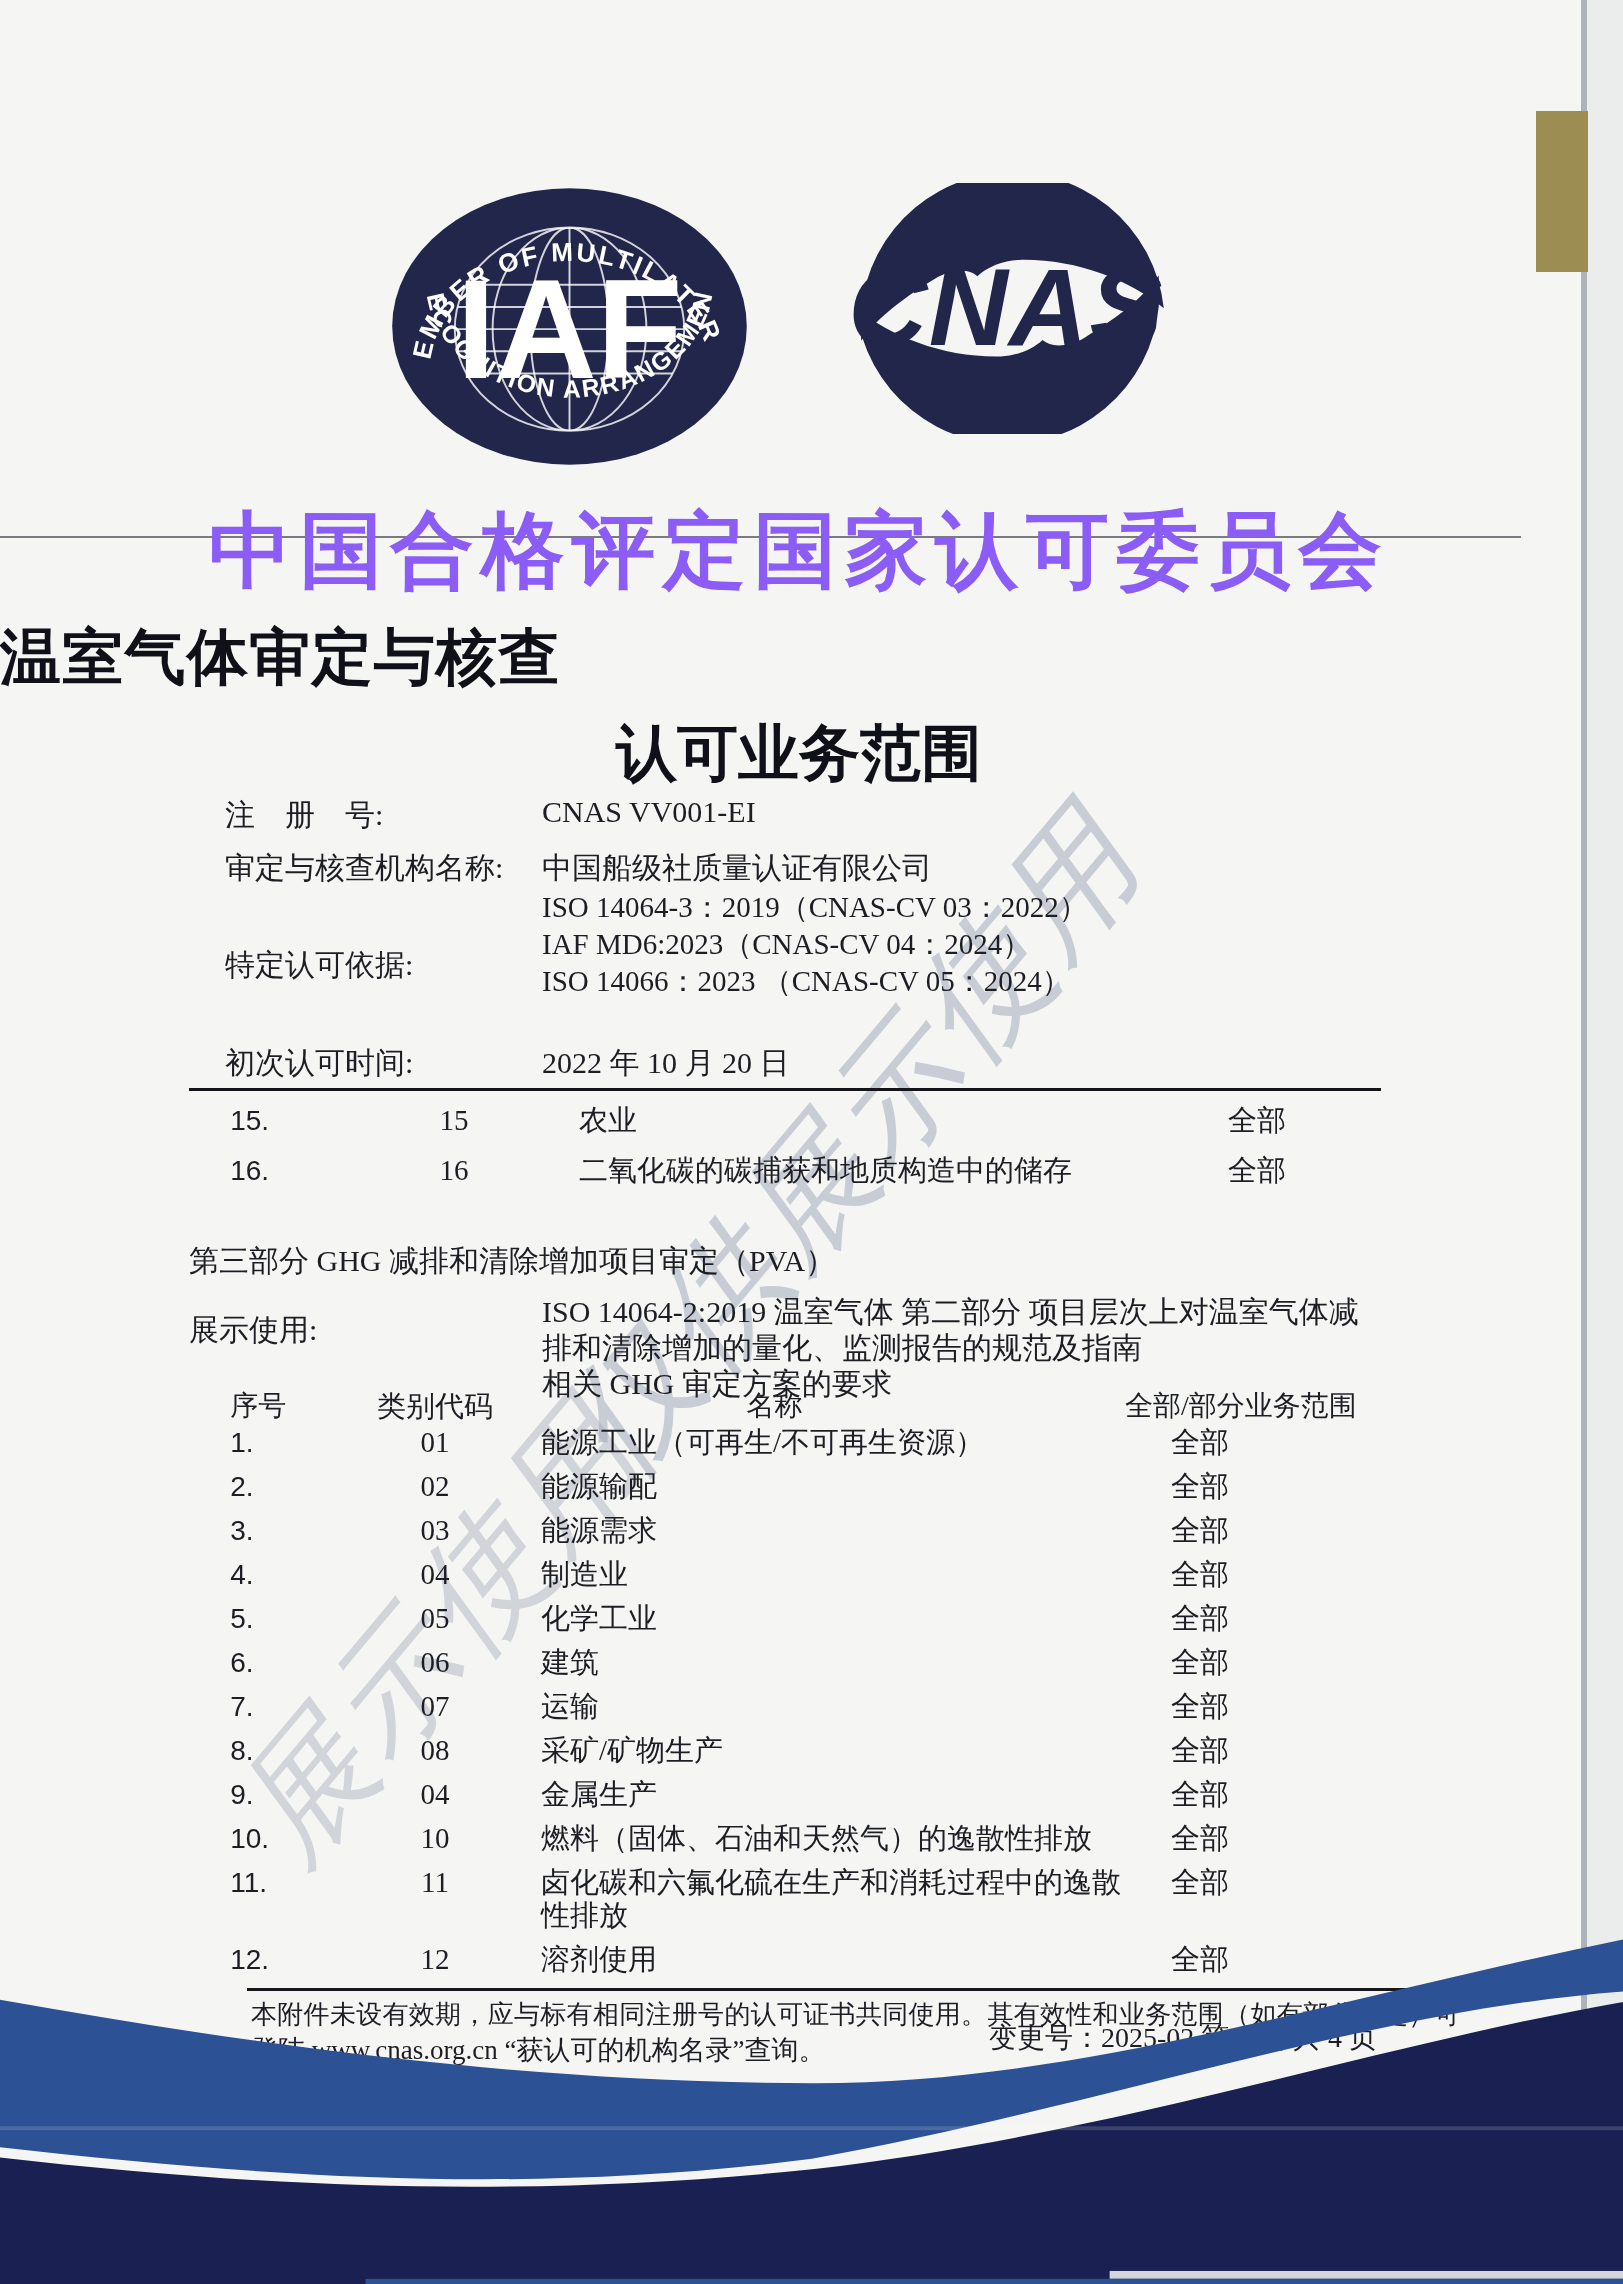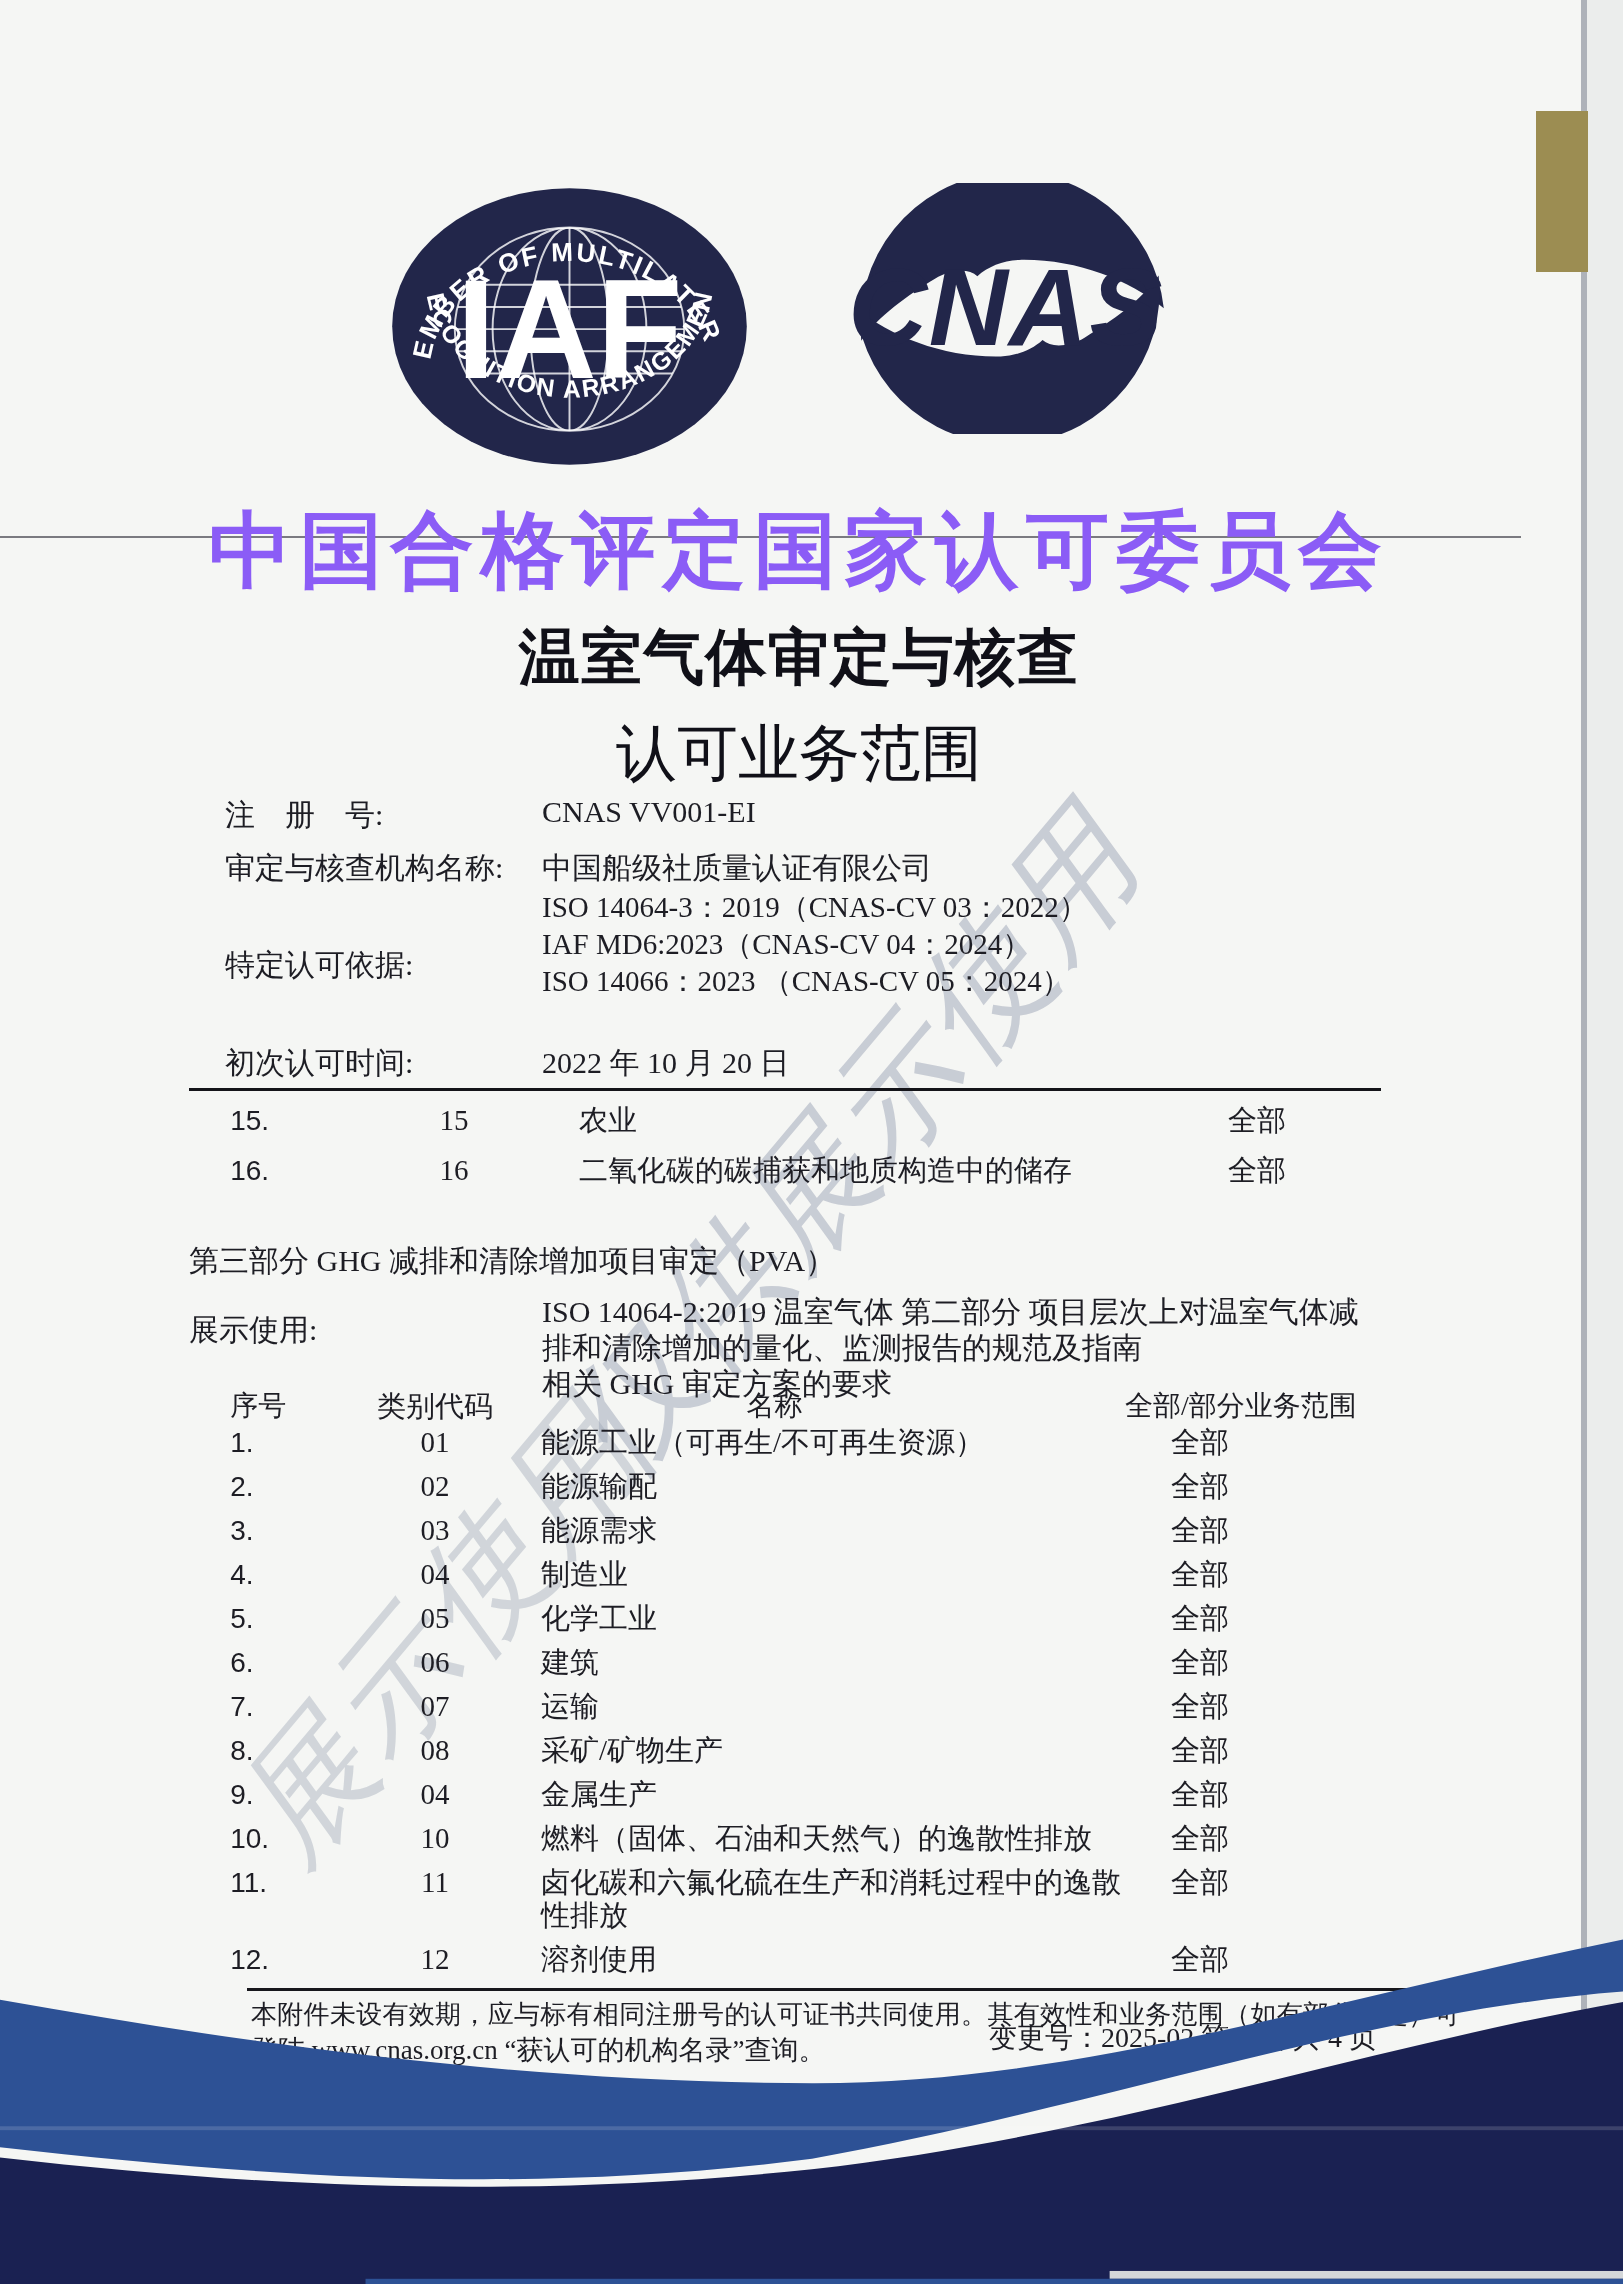--- a/index.html
+++ b/index.html
@@ -24,25 +24,25 @@
   .z{position:relative;z-index:2;}
 
   
   .iaf-logo{position:absolute;left:390px;top:187px;width:359px;height:279px;}
   .cnas-logo{position:absolute;left:848px;top:183px;width:320px;height:251px;}
 
   
   .title-main{position:absolute;left:0;top:496px;width:1598px;text-align:center;
       font-family:"Liberation Sans","DejaVu Sans",sans-serif;font-weight:900;
       font-size:83px;letter-spacing:7.8px;color:#8b5cf6;white-space:nowrap;}
-  .title-sub1{position:absolute;left:0;top:617px;width:1598px;text-align:center;
+  .title-sub1{position:absolute;left:0;top:617px;width:1598px;text-align:left;
       font-family:"Liberation Sans","DejaVu Sans",sans-serif;font-weight:900;
       font-size:61px;letter-spacing:1.3px;color:#101018;white-space:nowrap;}
   .title-sub2{position:absolute;left:0;top:713px;width:1598px;text-align:center;
-      font-family:"Liberation Sans","DejaVu Sans",sans-serif;font-weight:400;
+      font-family:"Liberation Sans","DejaVu Sans",sans-serif;font-weight:700;
       font-size:61px;letter-spacing:0;color:#101018;white-space:nowrap;}
 
   
   .lbl{position:absolute;left:225px;font-size:30px;white-space:nowrap;}
   .val{position:absolute;left:542px;font-size:30px;white-space:nowrap;}
   .basis-lines{position:absolute;left:542px;top:889px;font-size:29px;line-height:37px;white-space:nowrap;}
   .rule1{position:absolute;left:189px;top:1088px;width:1192px;height:3.3px;background:#141419;}
 
   
   .grid{display:grid;grid-template-columns:117px 186px 597px 248px;}

